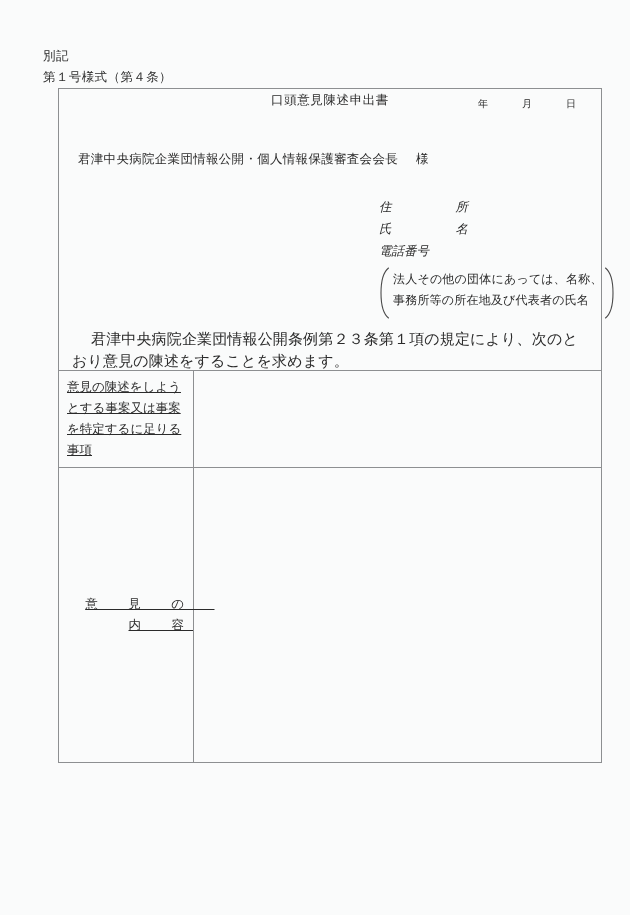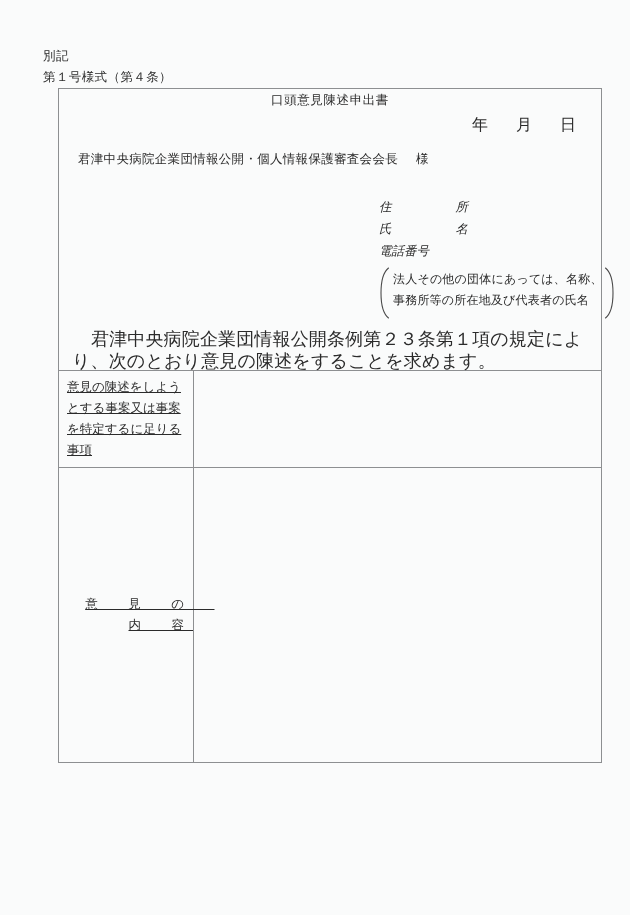--- a/index.html
+++ b/index.html
@@ -59,23 +59,23 @@
     top: 3px;
     left: 0;
     right: 0;
     text-align: center;
     font-size: 12.5px;
     letter-spacing: 0.6px;
   }
 
   .date-line {
     position: absolute;
-    top: 26px;
+    top: 8px;
     right: 25px;
-    font-size: 16px;
+    font-size: 10px;
     white-space: nowrap;
   }
   .date-line .dseg {
     display: inline-block;
     width: 44px;
     text-align: left;
   }
   .date-line .dseg:last-child {
     width: auto;
   }
@@ -137,21 +137,21 @@
     white-space: nowrap;
     letter-spacing: 0.2px;
   }
 
   
   .body-para {
     position: absolute;
     left: 13px;
     right: 10px;
     top: 239px;
-    font-size: 18px;
+    font-size: 15px;
     line-height: 22px;
     letter-spacing: 0.15px;
     text-align: left;
   }
   .body-para .indent {
     display: inline-block;
     width: 19px;
   }
 
   

